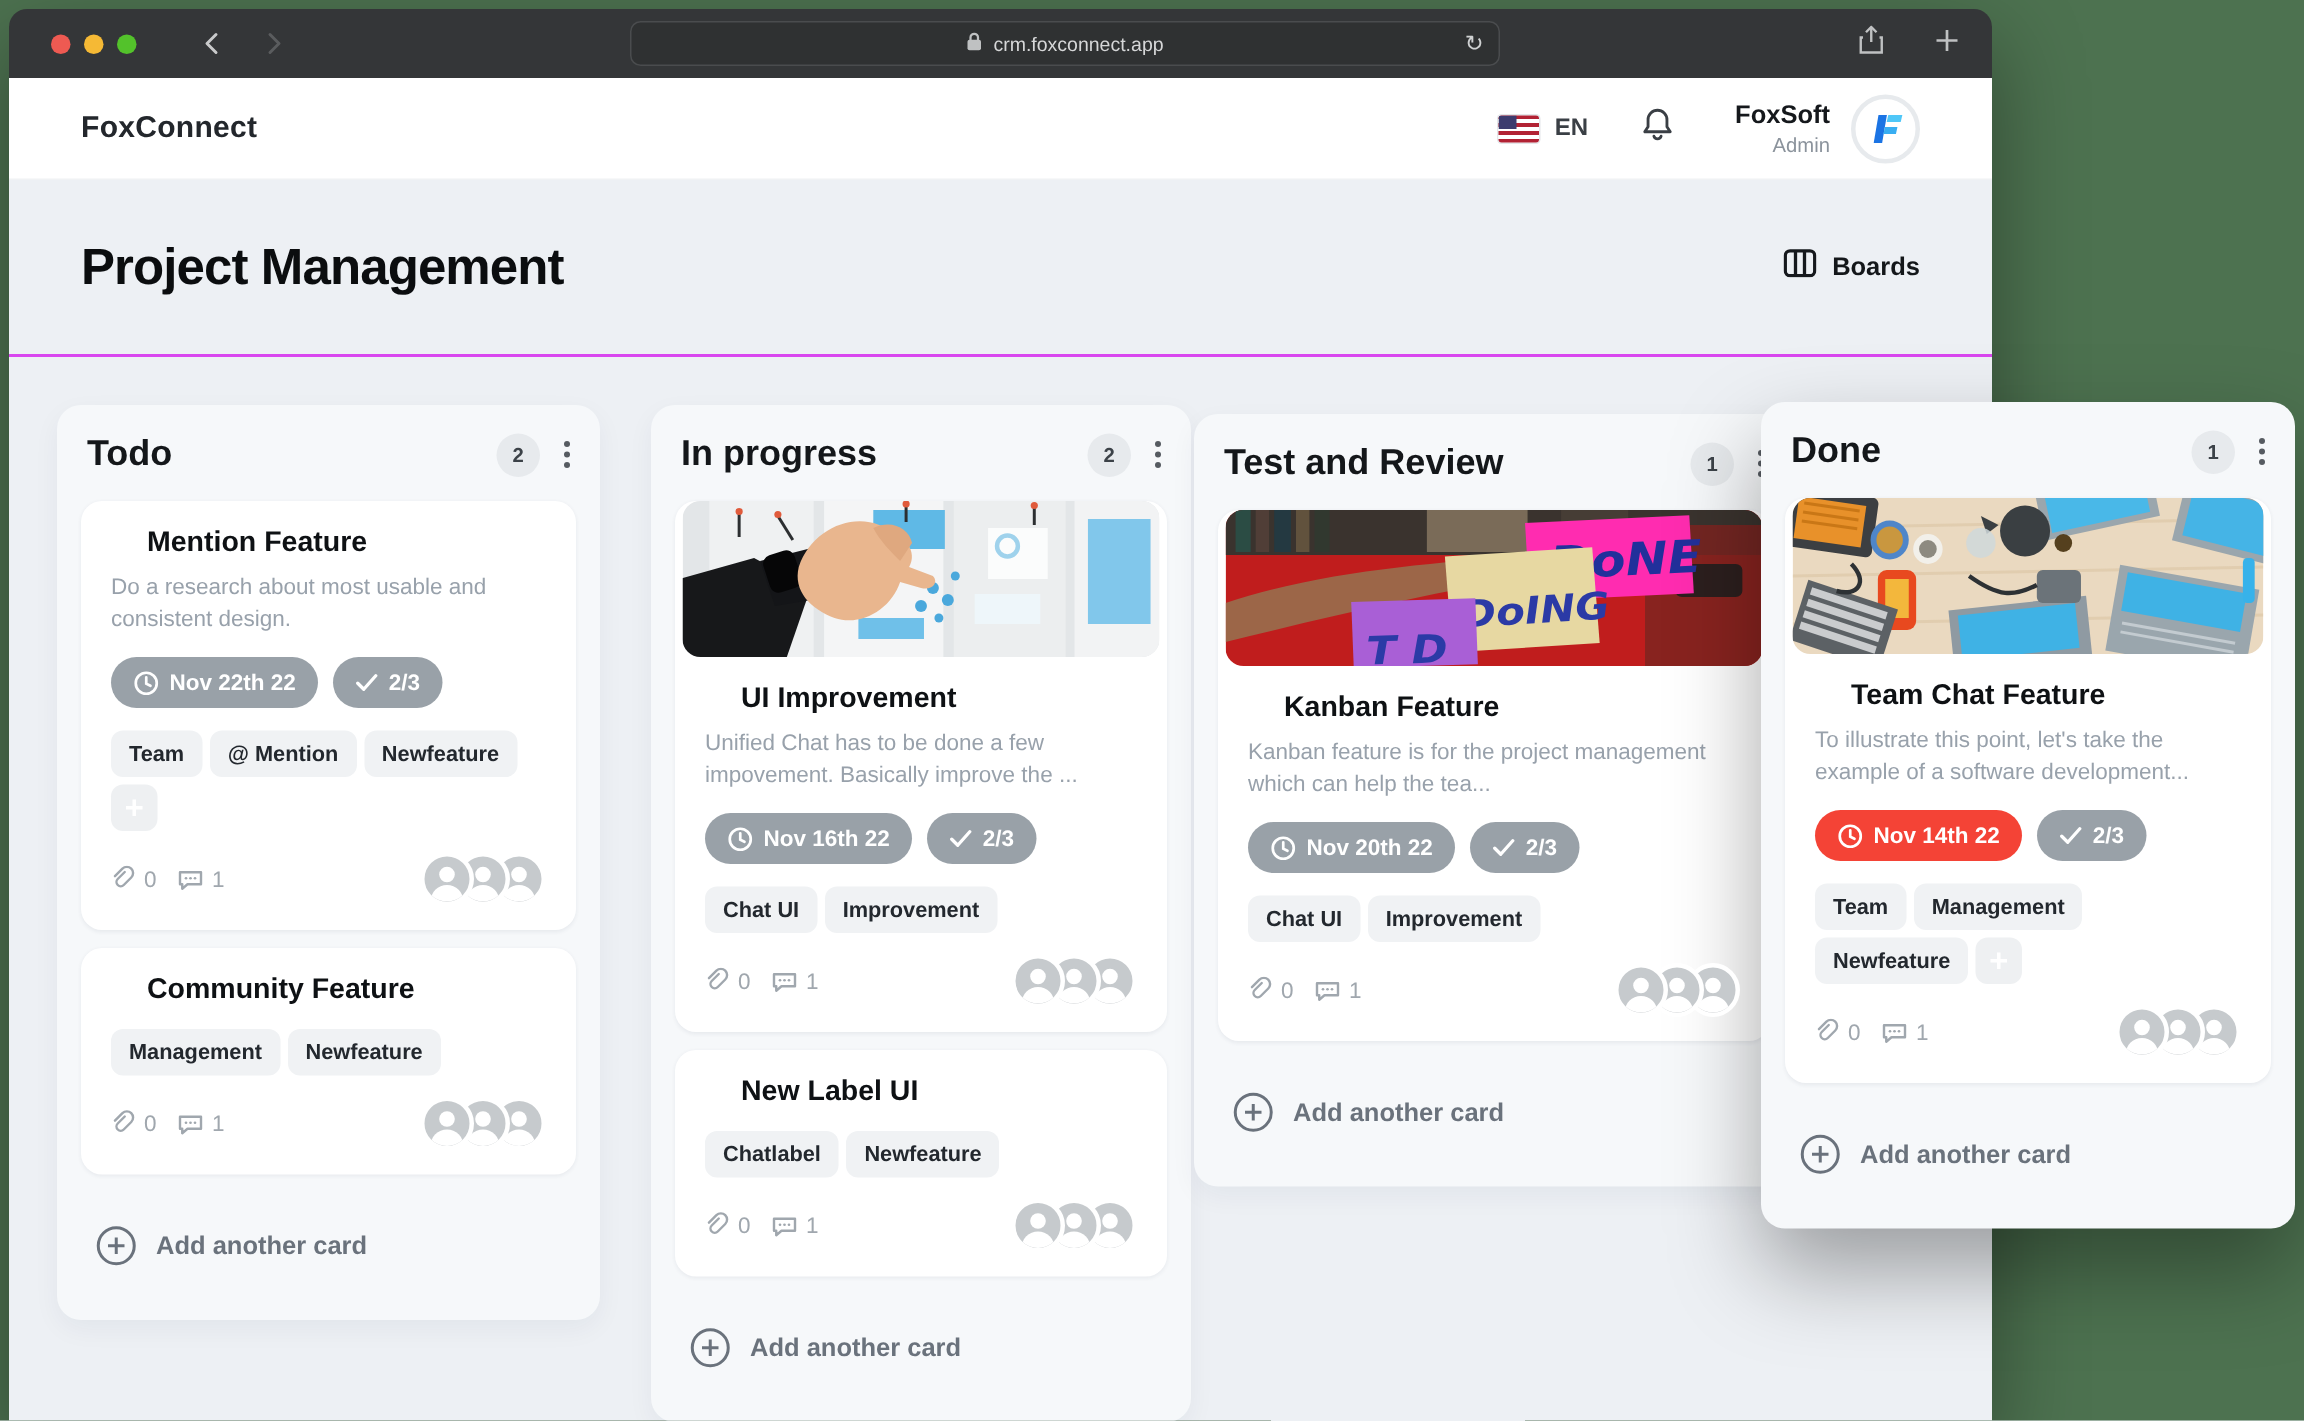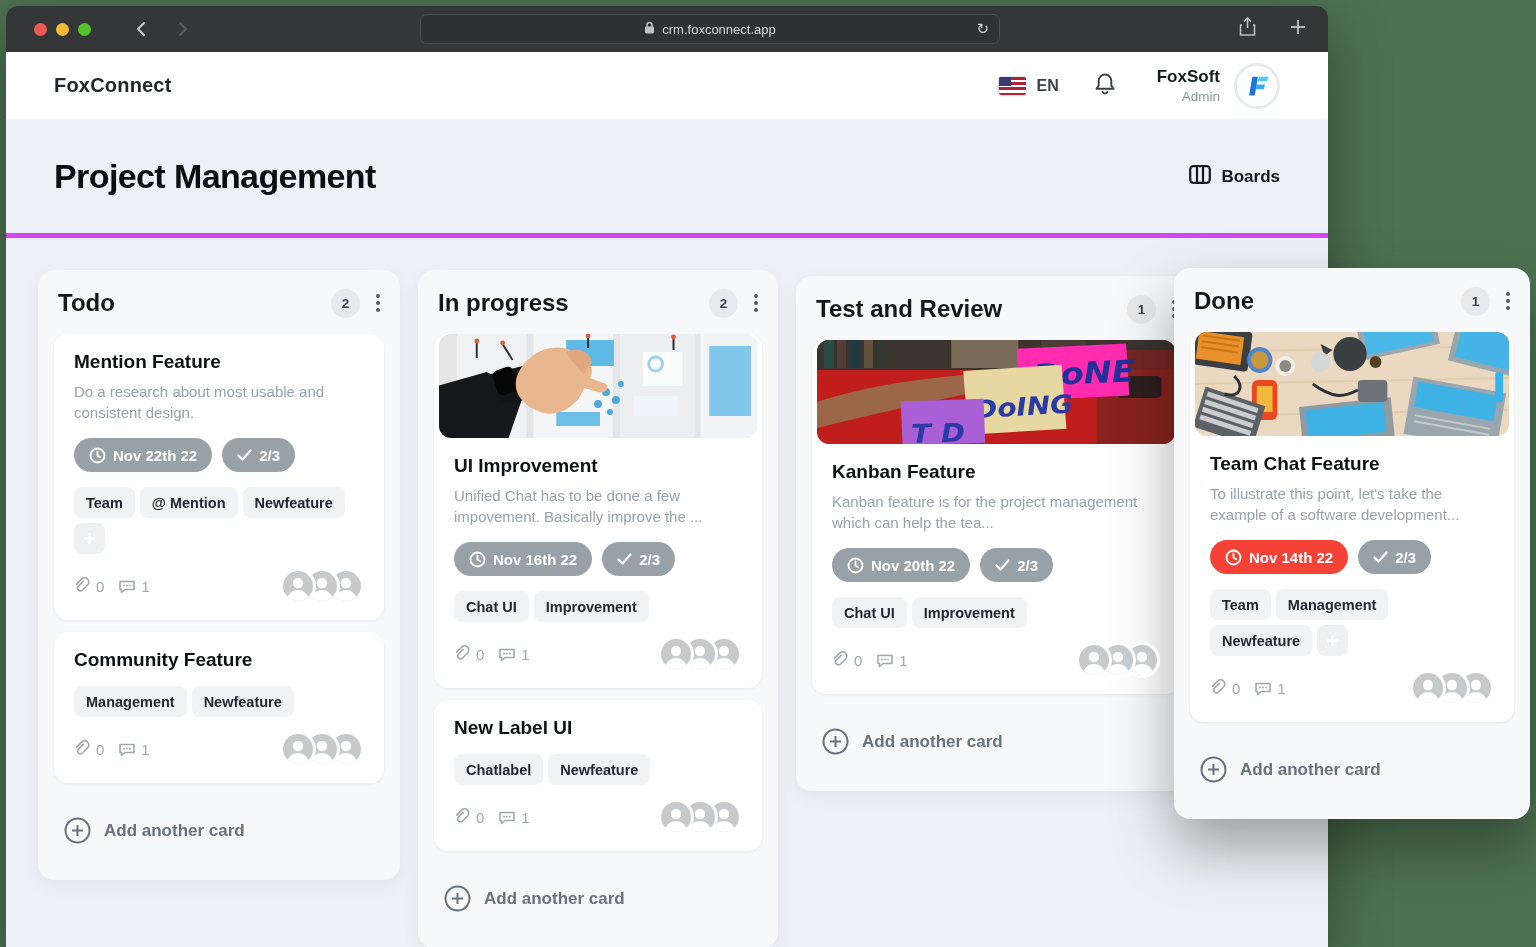--- a/index.html
+++ b/index.html
@@ -36,41 +36,41 @@
   .flag::after{ content:""; position:absolute; left:0; top:0; width:12px; height:9.5px; background:#3c3b6e; }
   .lang { font-size:16px; font-weight:600; color:#3a3f45; margin:0 34px 0 10px; }
   .bell { margin-right:40px; }
   .acct { text-align:right; margin-right:14px; }
   .acct-name { font-size:17px; font-weight:700; color:#15181c; }
   .acct-role { font-size:13.5px; color:#8b939c; margin-top:2px; }
   .avatar { width:46px; height:46px; border-radius:50%; background:#fff;
             border:3px solid #e7eaed; display:flex; align-items:center; justify-content:center; }
   
   .page { background:#edf0f4; height:827px; position:relative; }
-  .page-head { height:118px; border-bottom:5px solid #d946ef; display:flex; align-items:center; padding:0 48px; }
+  .page-head { height:118px; border-bottom:2px solid #d946ef; display:flex; align-items:center; padding:0 48px; }
   .page-title { font-size:34px; font-weight:700; color:#0b0d0f; letter-spacing:-.6px; }
   .page-head-right { margin-left:auto; display:flex; align-items:center; gap:26px; }
   .boards-btn { display:flex; align-items:center; gap:10px; font-size:17px; font-weight:700; color:#14171a; cursor:pointer; }
   .settings-btn { display:flex; align-items:center; gap:9px; height:46px; padding:0 24px;
                   background:#5b4cdb; border:none; border-radius:23px; color:#fff;
                   font-size:16px; font-weight:700; cursor:pointer; font-family:inherit; }
   
   .col { position:absolute; background:#f6f8fa; border-radius:16px; padding:16px 16px 12px;
          box-shadow:0 6px 18px rgba(23,43,77,.05); }
   .col-head { display:flex; align-items:center; height:30px; margin:2px 4px 16px; }
   .col-name { font-size:24px; font-weight:700; color:#14171a; }
   .col-count { margin-left:auto; width:29px; height:29px; border-radius:50%; background:#e7eaed;
                display:flex; align-items:center; justify-content:center;
                font-size:13.5px; font-weight:600; color:#3c4248; }
   .col-menu { margin-left:16px; display:flex; align-items:center; cursor:pointer; }
   .card { background:#fff; border-radius:14px; box-shadow:0 1px 3px rgba(23,43,77,.07); margin-bottom:12px; }
   .cover { margin:5px 5px 0; height:104px; border-radius:12px; overflow:hidden; }
   .cover svg { display:block; width:100%; height:100%; }
   .card-body { padding:17px 20px 16px; }
-  .card-title { font-size:19px; font-weight:700; color:#0e1114; }
+  .card-title { font-size:19px; font-weight:700; color:#0e1114;margin-left:24px; }
   .card-desc { font-size:15px; line-height:1.38; color:#98a1ab; margin-top:9px; }
   .pill-row { display:flex; gap:10px; margin-top:15px; }
   .pill { display:flex; align-items:center; gap:7px; height:34px; padding:0 15px;
           border-radius:17px; background:#99a1a8; color:#fff; font-size:15px; font-weight:700; }
   .pill.red { background:#f44336; }
   .tag-row { display:flex; gap:5px; margin-top:15px; align-items:flex-end; flex-wrap:wrap; }
   .tag { height:31px; padding:0 12px; border-radius:8px; background:#f0f2f4;
          display:flex; align-items:center; font-size:14.5px; font-weight:700; color:#23282e; }
   .tag-add { width:31px; height:31px; border-radius:8px; background:#eef0f2; border:none;
              color:#fff; display:flex; align-items:center; justify-content:center; cursor:pointer; }
@@ -317,21 +317,21 @@
   <div class="add-card">
     <svg width="27" height="27" viewBox="0 0 27 27">
         <circle cx="13.5" cy="13.5" r="12" fill="none" stroke="#6a727c" stroke-width="2"></circle>
         <line x1="13.5" y1="8" x2="13.5" y2="19" stroke="#6a727c" stroke-width="2"></line>
         <line x1="8" y1="13.5" x2="19" y2="13.5" stroke="#6a727c" stroke-width="2"></line>
       </svg>
     <span>Add another card</span>
   </div>
 </div>
 
-<div class="col" style="left:418px; top:270px; width:360px;">
+<div class="col" style="left:434px; top:270px; width:360px;">
   <div class="col-head">
     <span class="col-name">In progress</span>
     <span class="col-count">2</span>
     <span class="col-menu">
         <span class="dots">
           <i></i>
           <i></i>
           <i></i>
         </span>
       </span>

